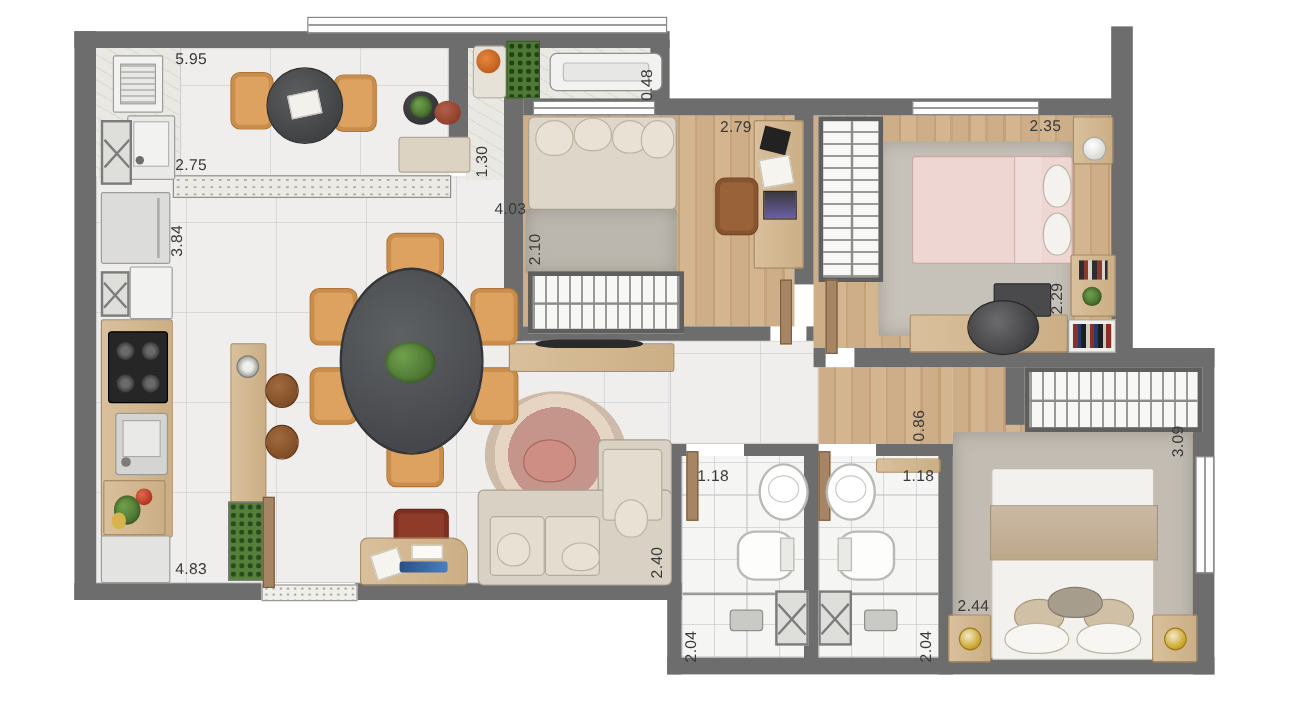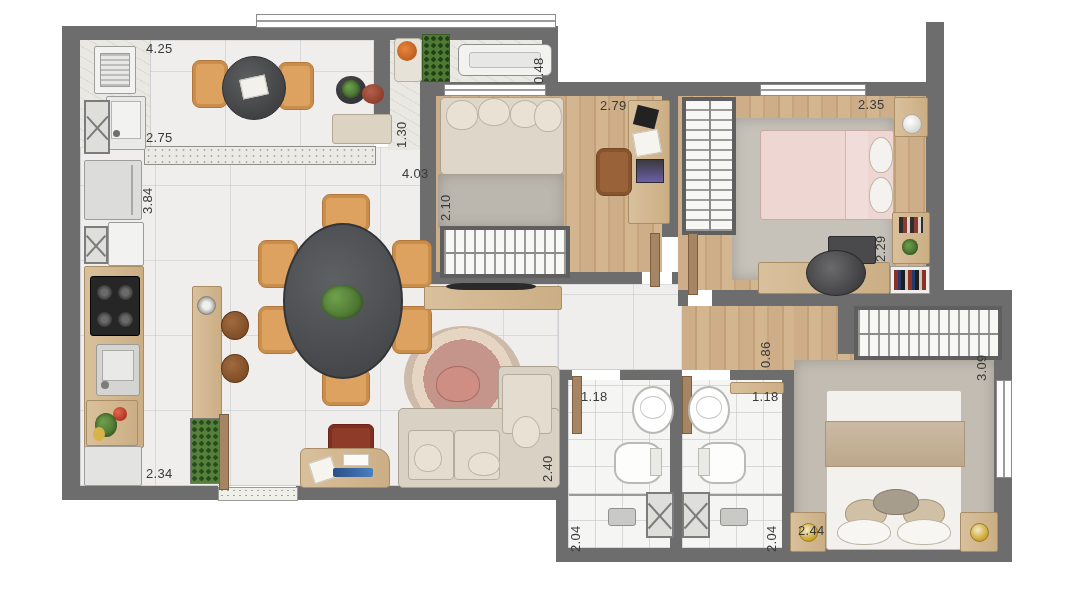--- a/index.html
+++ b/index.html
@@ -284,33 +284,33 @@
     <div class="pillow" style="left:10px;top:128px;width:52px;height:24px;background:#f7f6f3;"></div>
     <div class="pillow" style="left:70px;top:128px;width:52px;height:24px;background:#f7f6f3;"></div>
   </div>
   <div class="wood-furn" style="left:790px;top:512px;width:34px;height:38px;">
     <div class="lamp" style="left:8px;top:10px;width:17px;height:17px;"></div>
   </div>
   <div class="wood-furn" style="left:960px;top:512px;width:36px;height:38px;">
     <div class="lamp" style="left:9px;top:10px;width:17px;height:17px;"></div>
   </div>
 
-  <span class="dim" style="left:146px;top:41px;">4.25</span>
+  <span class="dim" style="left:146px;top:41px;">5.95</span>
   <span class="dim" style="left:146px;top:130px;">2.75</span>
   <span class="dim v" style="left:140px;top:214px;">3.84</span>
   <span class="dim v" style="left:394px;top:148px;">1.30</span>
-  <span class="dim" style="left:402px;top:166px;">4.03</span>
+  <span class="dim" style="left:412px;top:166px;">4.03</span>
   <span class="dim v" style="left:531px;top:84px;">0.48</span>
   <span class="dim" style="left:600px;top:98px;text-align:right;">2.79</span>
   <span class="dim v" style="left:438px;top:221px;">2.10</span>
   <span class="dim" style="left:858px;top:97px;">2.35</span>
   <span class="dim v" style="left:873px;top:262px;">2.29</span>
   <span class="dim v" style="left:758px;top:368px;">0.86</span>
   <span class="dim v" style="left:974px;top:381px;">3.09</span>
   <span class="dim" style="left:581px;top:389px;">1.18</span>
   <span class="dim" style="left:752px;top:389px;">1.18</span>
   <span class="dim v" style="left:540px;top:482px;">2.40</span>
-  <span class="dim" style="left:798px;top:497px;margin-top:26px;">2.44</span>
+  <span class="dim" style="left:798px;top:497px;">2.44</span>
   <span class="dim v" style="left:568px;top:552px;">2.04</span>
   <span class="dim v" style="left:764px;top:552px;">2.04</span>
-  <span class="dim" style="left:146px;top:466px;">2.34</span>
+  <span class="dim" style="left:146px;top:466px;">4.83</span>
 
 </div>
 
 </body></html>

